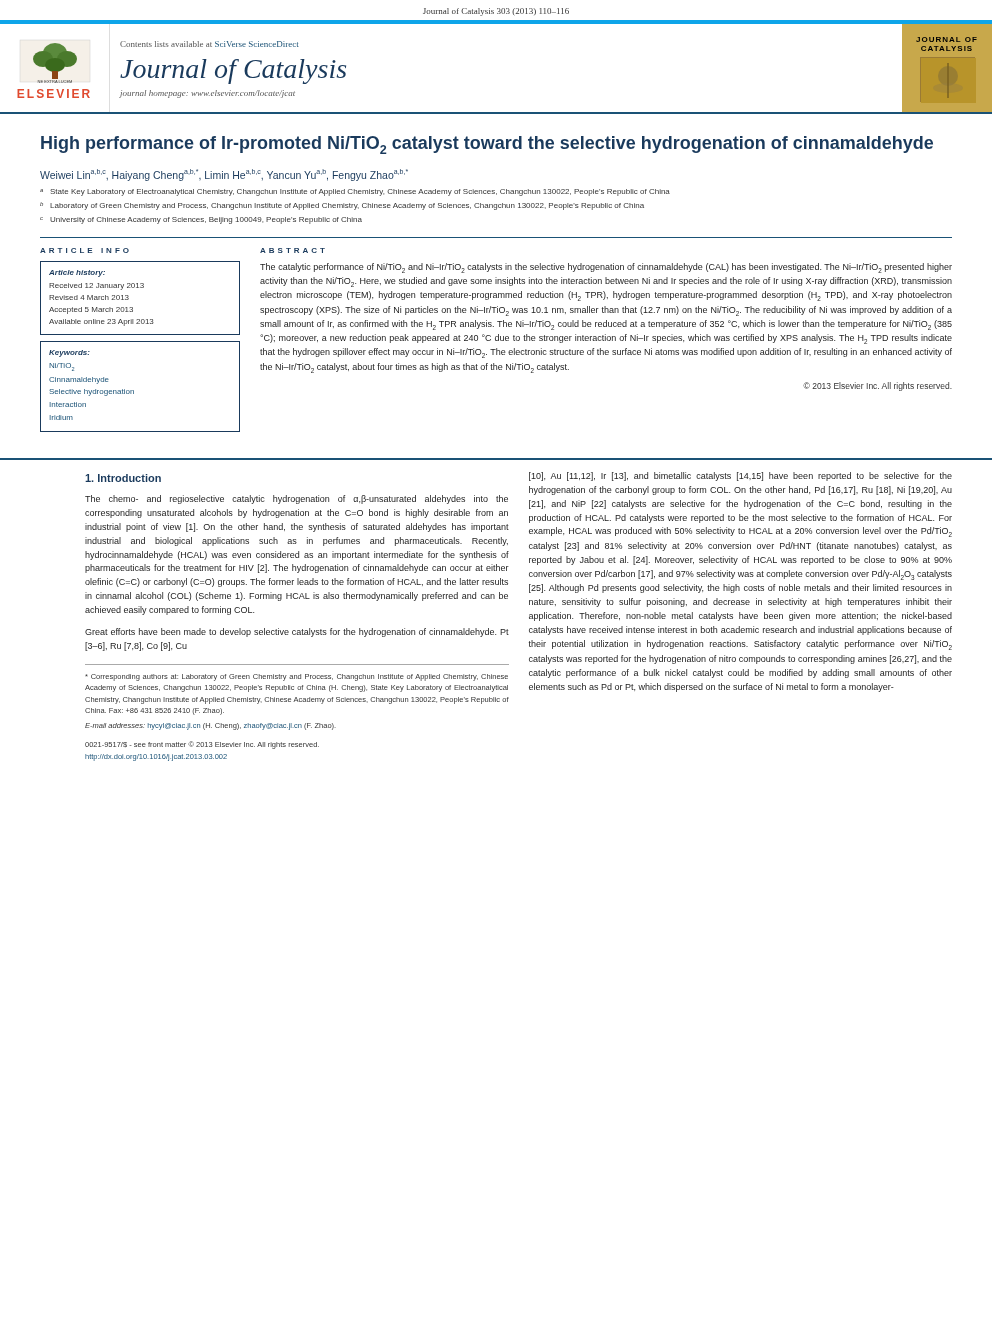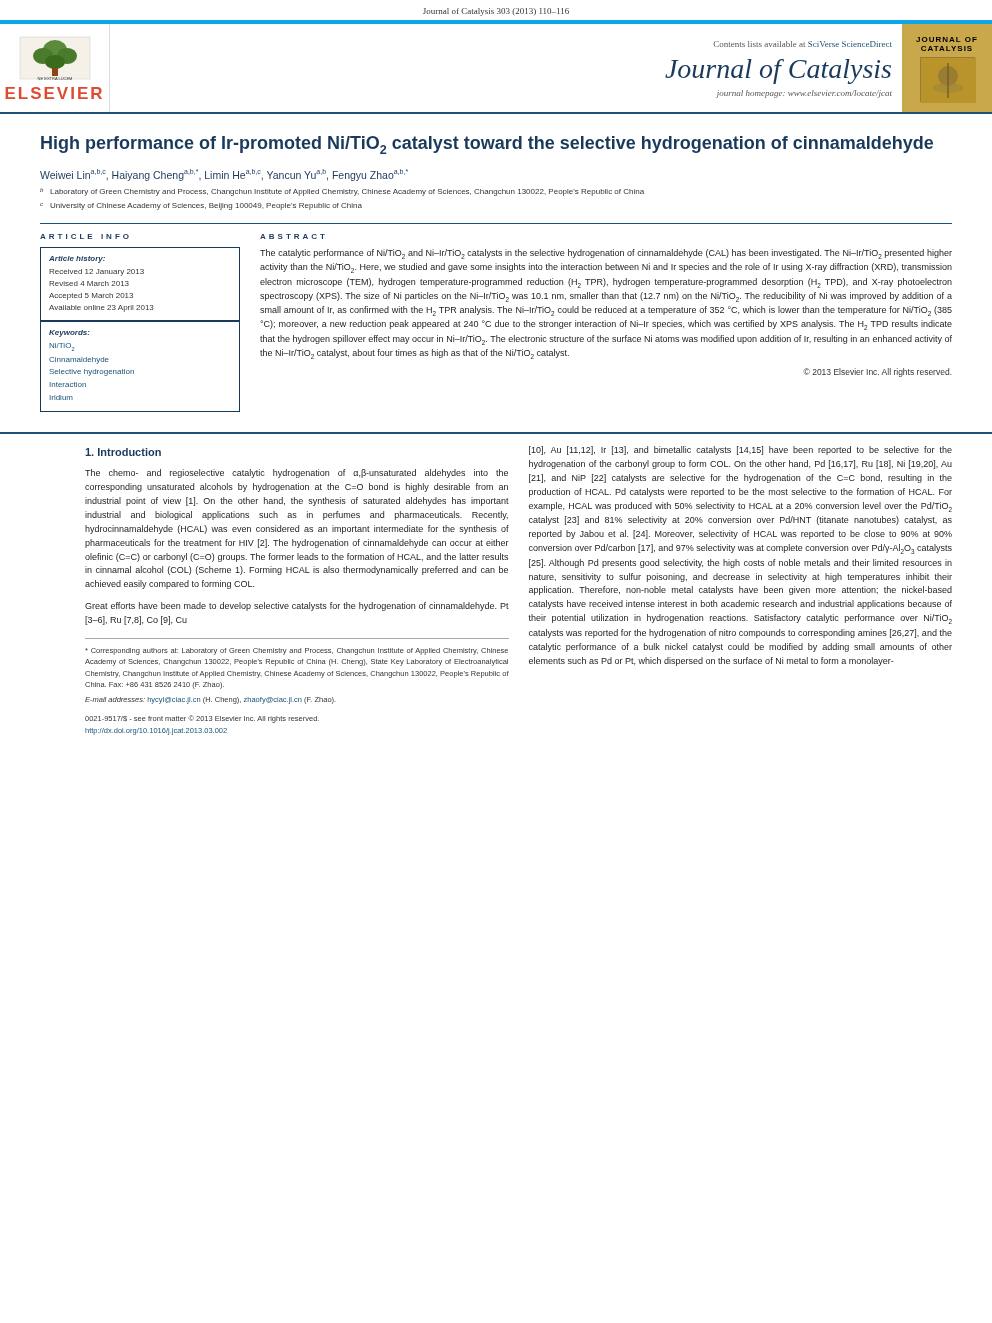--- a/index.html
+++ b/index.html
@@ -40,32 +40,32 @@
       min-width: 110px;
       background: #fff;
       display: flex;
       flex-direction: column;
       align-items: center;
       justify-content: center;
       border-right: 1px solid #ddd;
       padding: 8px;
     }
     .elsevier-word {
-      font-size: 17px;
+      font-size: 12px;
       font-weight: bold;
       color: #e04a2f;
       letter-spacing: 2px;
       margin-top: 0;
       font-family: Arial, sans-serif;
     }
     .header-center {
       flex: 1;
       display: flex;
       flex-direction: column;
-      align-items: flex-end;
+      align-items: flex-start;
       justify-content: center;
       padding: 8px 10px;
     }
     .header-center .sciverse-line {
       font-size: 9px;
       color: #555;
       margin-bottom: 4px;
     }
     .header-center .sciverse-line a { color: #1a5276; text-decoration: none; }
     .header-center .journal-title {
@@ -157,21 +157,21 @@
       letter-spacing: 3px;
       color: #1a3a5c;
       font-weight: bold;
       text-transform: uppercase;
       margin-bottom: 6px;
       font-family: Arial, sans-serif;
     }
     .article-info .info-box {
       border: 1px solid #1a3a5c;
       padding: 6px 8px;
-      margin-bottom: 0;
+      margin-bottom: 6px;
     }
     .article-info .info-label {
       font-size: 8px;
       font-weight: bold;
       font-style: italic;
       color: #1a3a5c;
       margin-bottom: 3px;
       font-family: Arial, sans-serif;
     }
     .article-info .info-row {
@@ -326,20 +326,24 @@
     <div class="article-title">
       High performance of Ir-promoted Ni/TiO<sub>2</sub> catalyst toward the selective hydrogenation of cinnamaldehyde
     </div>
 
     <div class="authors">
       Weiwei Lin<sup>a,b,c</sup>, Haiyang Cheng<sup>a,b,*</sup>, Limin He<sup>a,b,c</sup>, Yancun Yu<sup>a,b</sup>, Fengyu Zhao<sup>a,b,*</sup>
     </div>
 
     <div class="affiliations">
       <div class="aff-line">
+        <span class="aff-label italic"><sup>a</sup></span>
+        <span>State Key Laboratory of Electroanalytical Chemistry, Changchun Institute of Applied Chemistry, Chinese Academy of Sciences, Changchun 130022, People's Republic of China</span>
+      </div>
+      <div class="aff-line">
         <span class="aff-label italic"><sup>b</sup></span>
         <span>Laboratory of Green Chemistry and Process, Changchun Institute of Applied Chemistry, Chinese Academy of Sciences, Changchun 130022, People's Republic of China</span>
       </div>
       <div class="aff-line">
         <span class="aff-label italic"><sup>c</sup></span>
         <span>University of Chinese Academy of Sciences, Beijing 100049, People's Republic of China</span>
       </div>
     </div>
 
     <hr class="divider-line">

